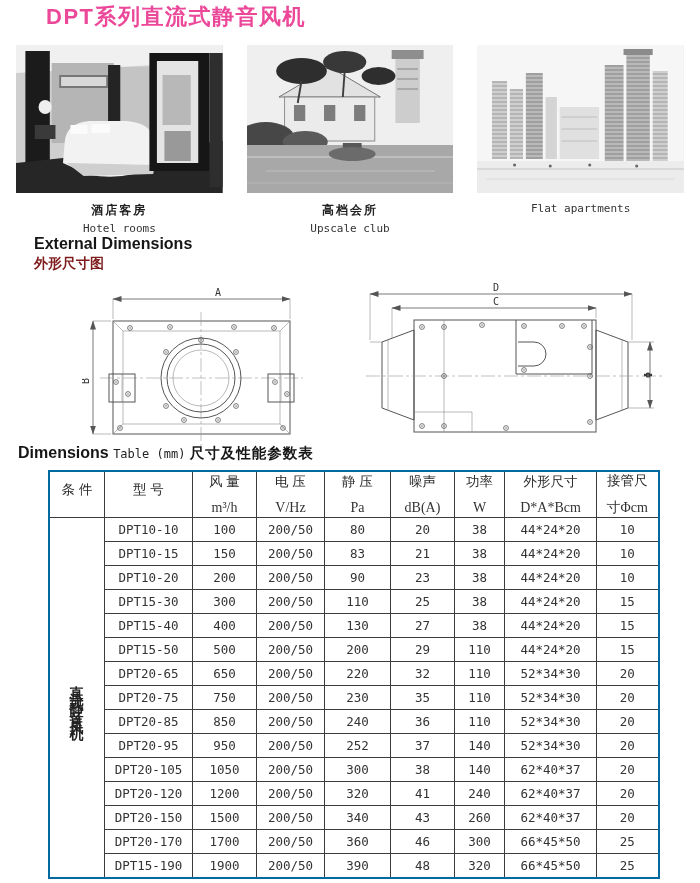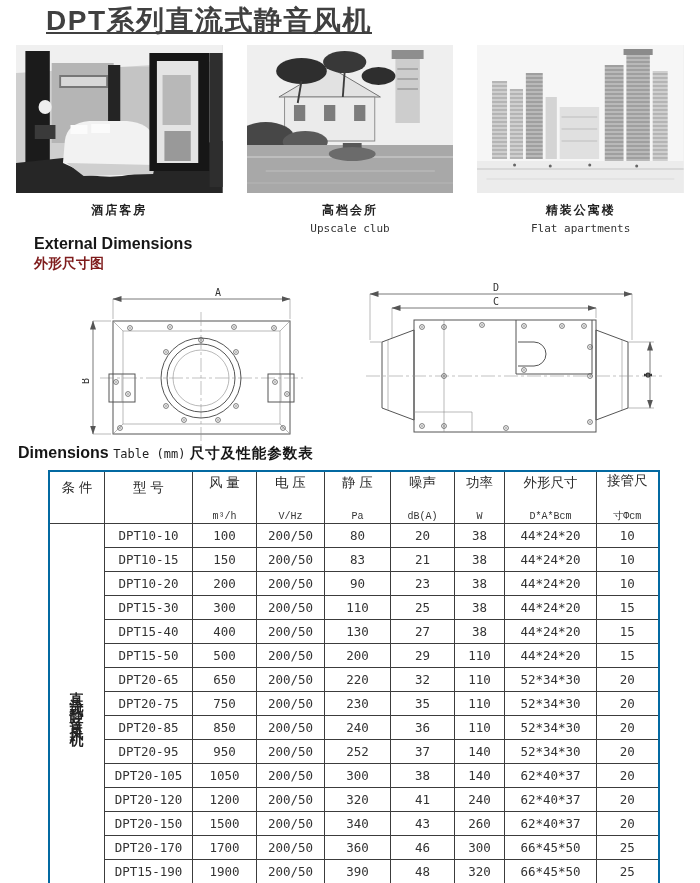--- a/index.html
+++ b/index.html
@@ -1,22 +1,22 @@
 <!DOCTYPE html>
 <html><head>
 <meta charset="utf-8">
 <style>
   html,body{margin:0;padding:0;}
   body{
     width:700px;height:883px;position:relative;background:#ffffff;
     font-family:"Liberation Sans", sans-serif;color:#1a1a1a;overflow:hidden;
   }
   .page-title{
-    position:absolute;top:2px;left:46px;font-size:28px;font-weight:bold;
-    color:#404040;letter-spacing:1.5px;text-decoration:underline;
+    position:absolute;top:2px;left:46px;font-size:22px;font-weight:bold;
+    color:#ec4899;letter-spacing:1.5px;
   }
   
   .photo-row{position:absolute;top:37px;left:8px;width:684px;display:flex;gap:8px;}
   .photo-fig{margin:8px;flex:1;min-width:0;}
   .photo-frame{height:148px;background:#eaeaea;overflow:hidden;}
   .photo-frame svg{width:100%;height:100%;display:block;}
   .photo-cap{text-align:center;margin-top:9px;}
   .cap-zh{display:block;font-size:12px;color:#222;letter-spacing:2px;font-weight:bold;}
   .cap-en{display:block;font-size:11px;color:#333;margin-top:3px;font-family:"DejaVu Sans Mono",monospace;}
   
@@ -40,21 +40,21 @@
   
   table.spec{
     position:absolute;top:470px;left:48px;border-collapse:collapse;table-layout:fixed;
     border:2px solid #0369a1;font-family:"DejaVu Sans Mono",monospace;color:#333;
   }
   table.spec th,table.spec td{border:1px solid #3c3c3c;text-align:center;padding:0;overflow:hidden;}
   table.spec th{
     height:40px;font-weight:normal;font-family:"Liberation Sans",sans-serif;
     font-size:13.5px;color:#2a2a2a;vertical-align:middle;
   }
-  table.spec th .sub{display:block;font-size:10px;font-family:Liberation Mono, monospace;color:#333;margin-top:19px;}
+  table.spec th .sub{display:block;font-size:14px;font-family:Liberation Serif, serif;color:#333;margin-top:9px;}
   table.spec td{height:23px;font-size:12.5px;}
   .cond{
     font-family:"Liberation Sans",sans-serif;writing-mode:vertical-rl;text-orientation:upright;
     letter-spacing:6px;font-size:14px;color:#222;margin:0 auto;font-weight:bold;
   }
 </style>
 </head>
 <body>
 
 <div class="page-title">DPT系列直流式静音风机</div>
@@ -81,20 +81,21 @@
         <path d="M54,118 L148,120 L146,129 L72,131 Z" fill="#cfcfcf"></path>
         <rect x="142" y="8" width="64" height="118" fill="#161616"></rect>
         <rect x="150" y="16" width="44" height="102" fill="#e4e4e4"></rect>
         <rect x="156" y="30" width="30" height="50" fill="#b8b8b8"></rect>
         <rect x="158" y="86" width="28" height="30" fill="#999999"></rect>
         <rect x="206" y="8" width="14" height="134" fill="#2e2e2e"></rect>
       </svg>
     </div>
     <figcaption class="photo-cap">
       <span class="cap-zh">酒店客房</span>
+      <span class="cap-en">Hotel rooms</span>
     </figcaption>
   </figure>
 
   <figure class="photo-fig">
     <div class="photo-frame">
       <svg viewBox="0 0 220 148" preserveAspectRatio="none">
         <rect width="220" height="148" fill="#efefef"></rect>
         <rect x="158" y="10" width="26" height="68" fill="#cdcdcd"></rect>
         <rect x="154" y="5" width="34" height="9" fill="#8e8e8e"></rect>
         <line x1="160" y1="24" x2="182" y2="24" stroke="#9a9a9a" stroke-width="1.4"></line>
@@ -155,21 +156,20 @@
         <rect x="0" y="116" width="220" height="32" fill="#ececec"></rect>
         <line x1="0" y1="124" x2="220" y2="124" stroke="#d2d2d2" stroke-width="1.5"></line>
         <line x1="10" y1="134" x2="210" y2="134" stroke="#dadada" stroke-width="1.2"></line>
         <circle cx="40" cy="120" r="1.6" fill="#666"></circle>
         <circle cx="78" cy="121" r="1.6" fill="#666"></circle>
         <circle cx="120" cy="120" r="1.6" fill="#666"></circle>
         <circle cx="170" cy="121" r="1.6" fill="#666"></circle>
       </svg>
     </div>
     <figcaption class="photo-cap">
-      <span class="cap-zh">精装公寓楼</span>
       <span class="cap-en">Flat apartments</span>
     </figcaption>
   </figure>
 </div>
 
 <div class="ext-heading">
   <span class="h-en">External Dimensions</span>
   <span class="h-zh">外形尺寸图</span>
 </div>
 

